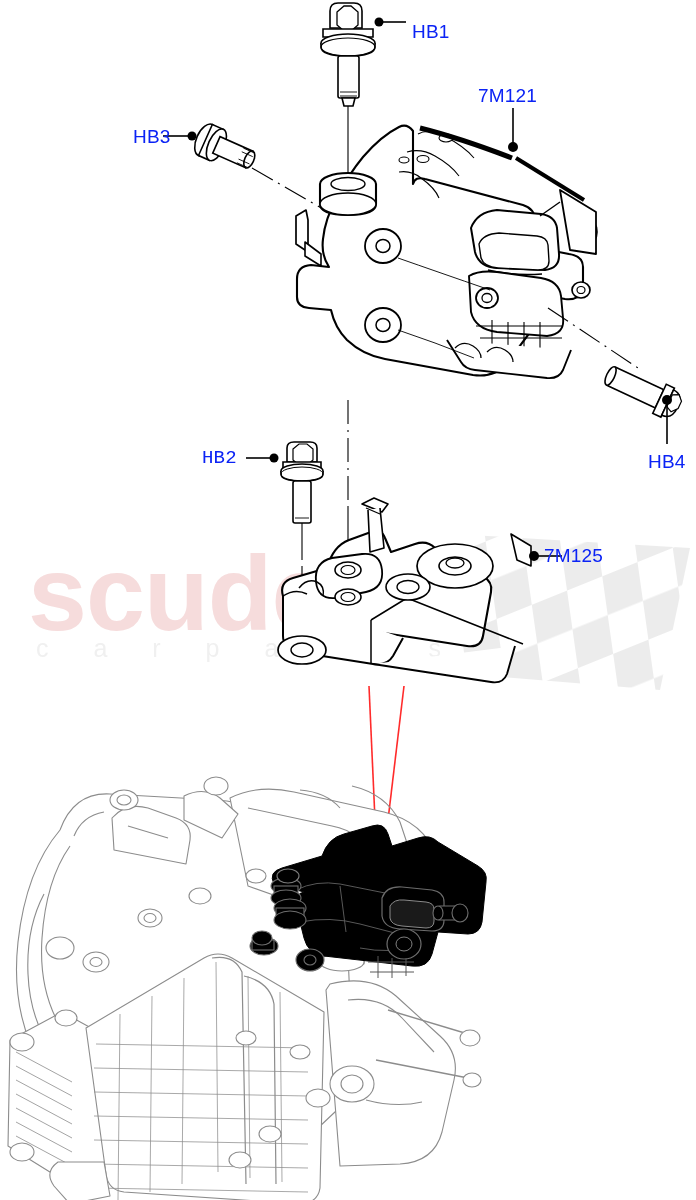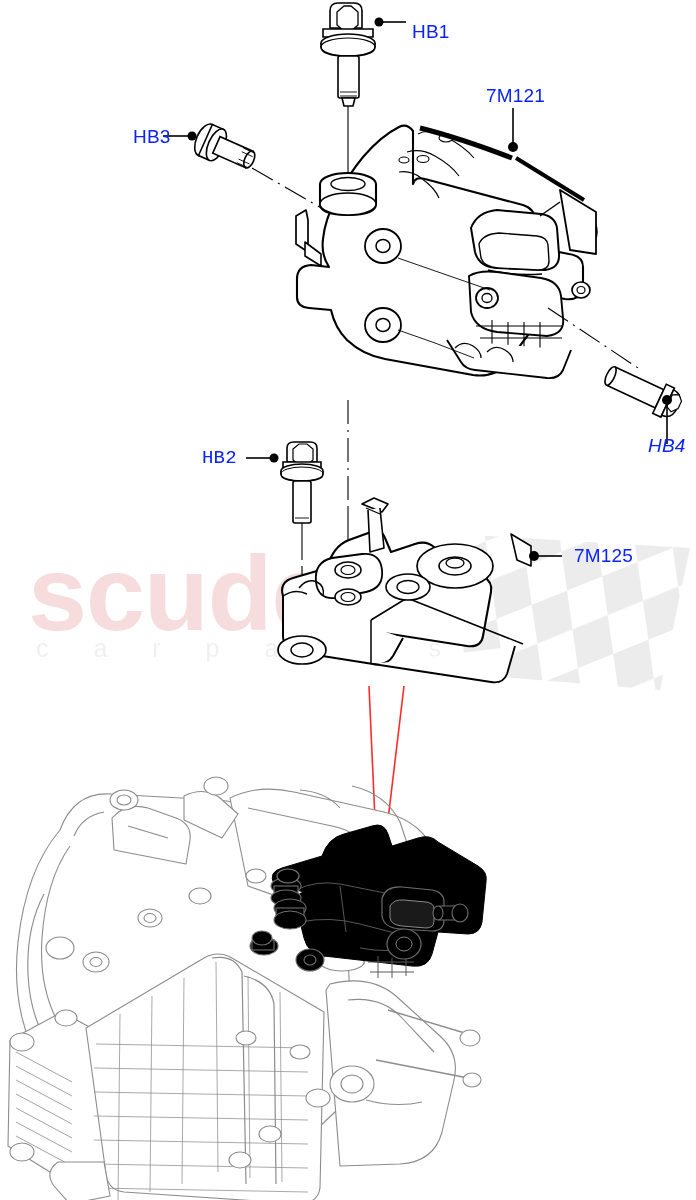--- a/index.html
+++ b/index.html
@@ -414,19 +414,19 @@
 
         <g fill="#000" stroke="#6e6e6e" stroke-width="1.1">
           <ellipse cx="310" cy="960" rx="14" ry="11"></ellipse>
           <ellipse cx="310" cy="960" rx="6" ry="5"></ellipse>
         </g>
       </g>
     </g>
   </svg>
 
   <div class="lbl" style="left:412px;top:22px;">HB1</div>
-  <div class="lbl" style="left:478px;top:86px;margin-left:8px;">7M121</div>
+  <div class="lbl" style="left:478px;top:86px;">7M121</div>
   <div class="lbl" style="left:133px;top:127px;">HB3</div>
-  <div class="lbl" style="left:648px;top:436px;font-style:italic;">HB4</div>
+  <div class="lbl" style="left:648px;top:452px;">HB4</div>
   <div class="lbl" style="left:202px;top:449px;font-family:Liberation Mono, monospace;">HB2</div>
-  <div class="lbl" style="left:574px;top:546px;">7M125</div>
+  <div class="lbl" style="left:544px;top:546px;">7M125</div>
 
 </div>
 
 </body></html>

